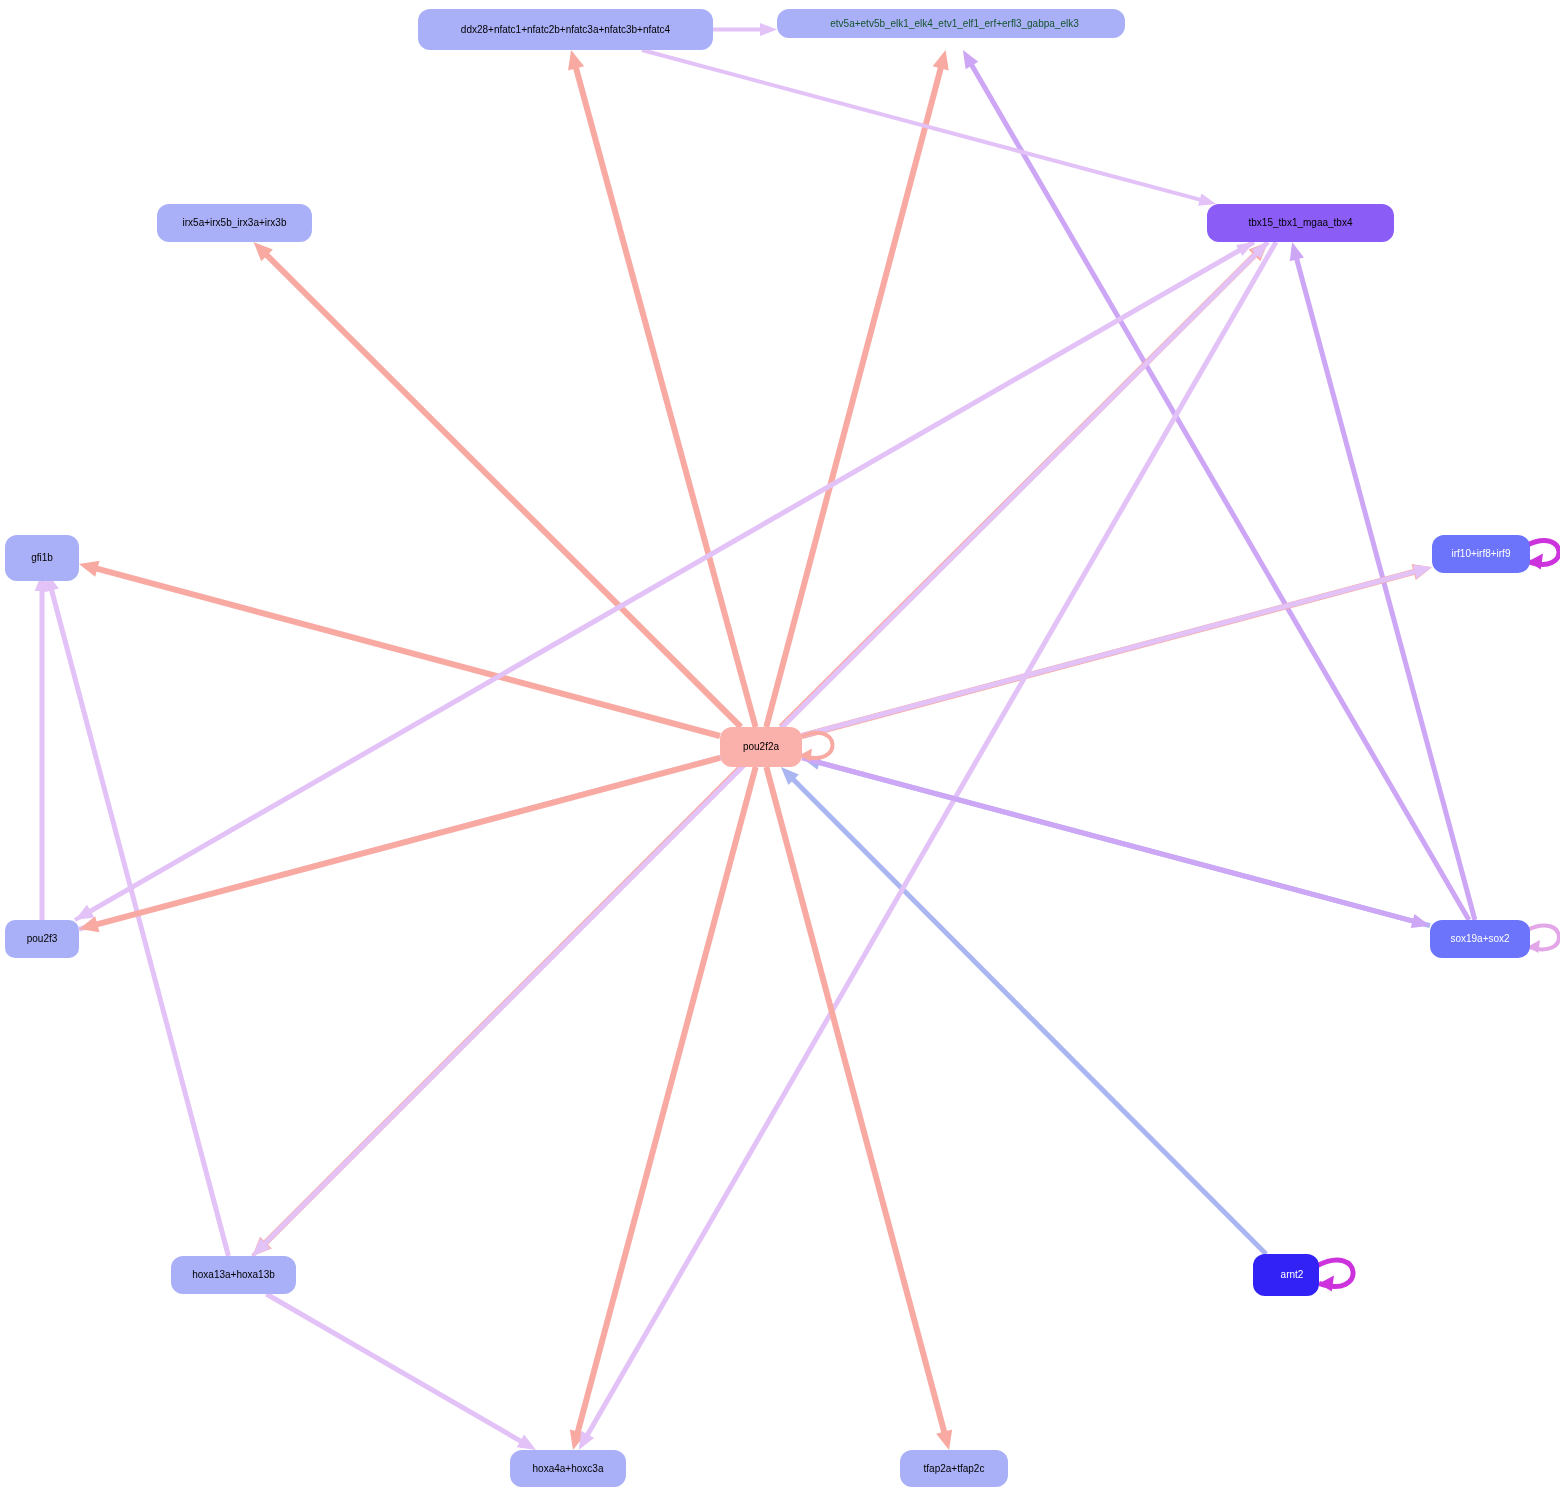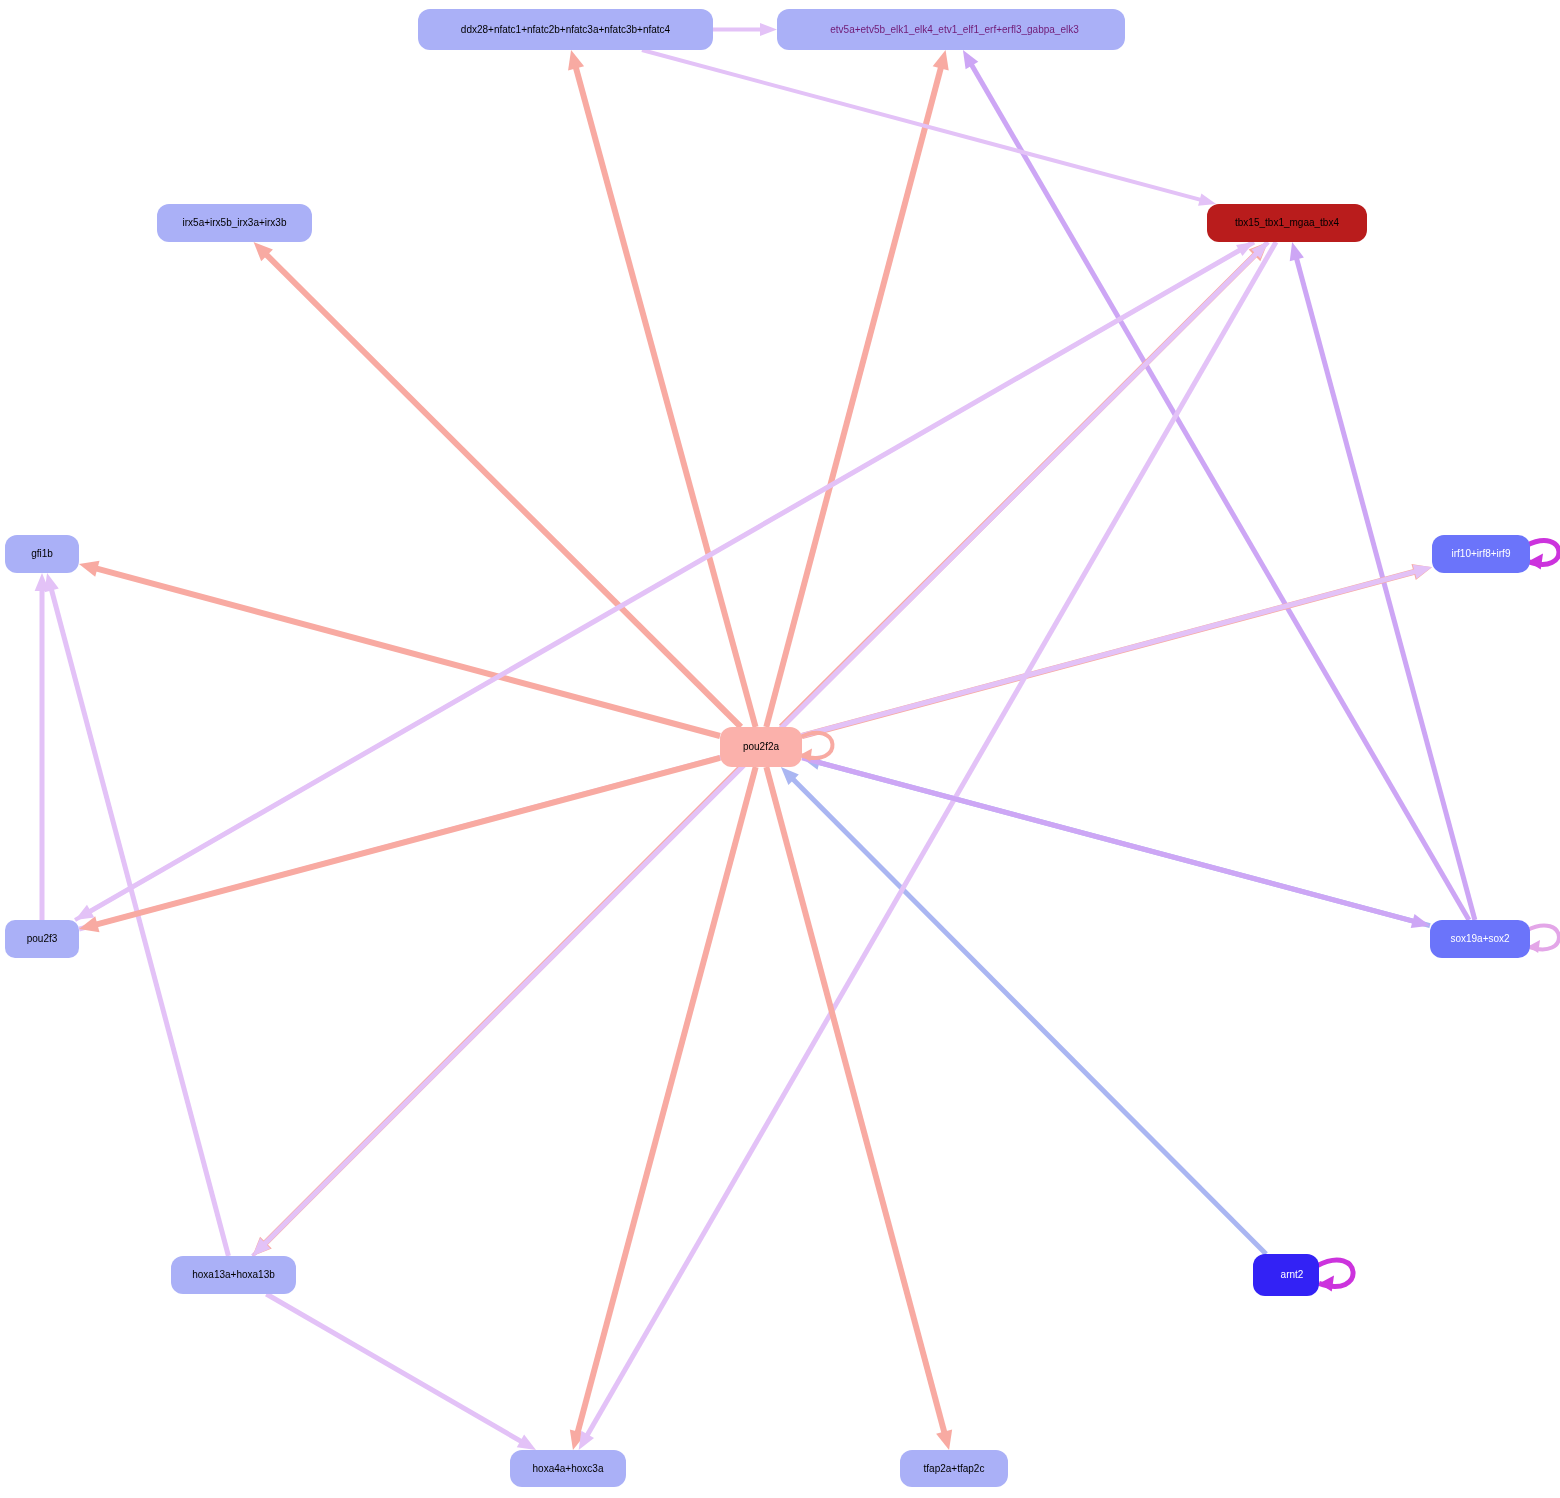--- a/index.html
+++ b/index.html
@@ -101,30 +101,30 @@
       <polygon points="1528,561.6 1543,553.6 1540.75,569.6" fill="#cc33dd"></polygon>
       <path d="M 1526 930.64 C 1567.544 909.36, 1571.496 961.724, 1528 946.6" fill="none" stroke="#e3a6e8" stroke-width="4"></path>
       <polygon points="1528,946.6 1540,940.1 1538.2,953.1" fill="#e3a6e8"></polygon>
       <path d="M 1317 1265.76 C 1362.496 1242.24, 1366.864 1300.116, 1319 1283.4" fill="none" stroke="#cc33dd" stroke-width="5"></path>
       <polygon points="1319,1283.4 1334,1275.4 1331.75,1291.4" fill="#cc33dd"></polygon>
     </svg>
   <div id="node-layer">
       <div class="node" style="left: 418px; top: 9px; width: 295px; height: 41px; background: rgb(170, 176, 247); color: rgb(0, 0, 0);">
         <span>ddx28+nfatc1+nfatc2b+nfatc3a+nfatc3b+nfatc4</span>
       </div>
-      <div class="node" style="left: 777px; top: 9px; width: 348px; height: 41px; background: rgb(170, 176, 247); color: #701a75; padding-left: 19px;">
+      <div class="node" style="left: 777px; top: 9px; width: 348px; height: 29px; background: rgb(170, 176, 247); color: #14532d; padding-left: 19px;">
         <span>etv5a+etv5b_elk1_elk4_etv1_elf1_erf+erfl3_gabpa_elk3</span>
       </div>
       <div class="node" style="left: 157px; top: 204px; width: 155px; height: 38px; background: rgb(170, 176, 247); color: rgb(0, 0, 0);">
         <span>irx5a+irx5b_irx3a+irx3b</span>
       </div>
-      <div class="node" style="left: 1207px; top: 204px; width: 160px; height: 38px; background: #b91c1c; color: rgb(0, 0, 0);">
+      <div class="node" style="left: 1207px; top: 204px; width: 187px; height: 38px; background: #8b5cf6; color: rgb(0, 0, 0);">
         <span>tbx15_tbx1_mgaa_tbx4</span>
       </div>
-      <div class="node" style="left: 5px; top: 535px; width: 74px; height: 38px; background: rgb(170, 176, 247); color: rgb(0, 0, 0);">
+      <div class="node" style="left: 5px; top: 535px; width: 74px; height: 46px; background: rgb(170, 176, 247); color: rgb(0, 0, 0);">
         <span>gfi1b</span>
       </div>
       <div class="node" style="left: 1432px; top: 535px; width: 98px; height: 38px; background: rgb(107, 116, 250); color: rgb(255, 255, 255);">
         <span>irf10+irf8+irf9</span>
       </div>
       <div class="node" style="left: 720px; top: 727px; width: 82px; height: 40px; background: rgb(251, 177, 171); color: rgb(0, 0, 0);">
         <span>pou2f2a</span>
       </div>
       <div class="node" style="left: 5px; top: 920px; width: 74px; height: 38px; background: rgb(170, 176, 247); color: rgb(0, 0, 0); border-radius: 10px;">
         <span>pou2f3</span>

